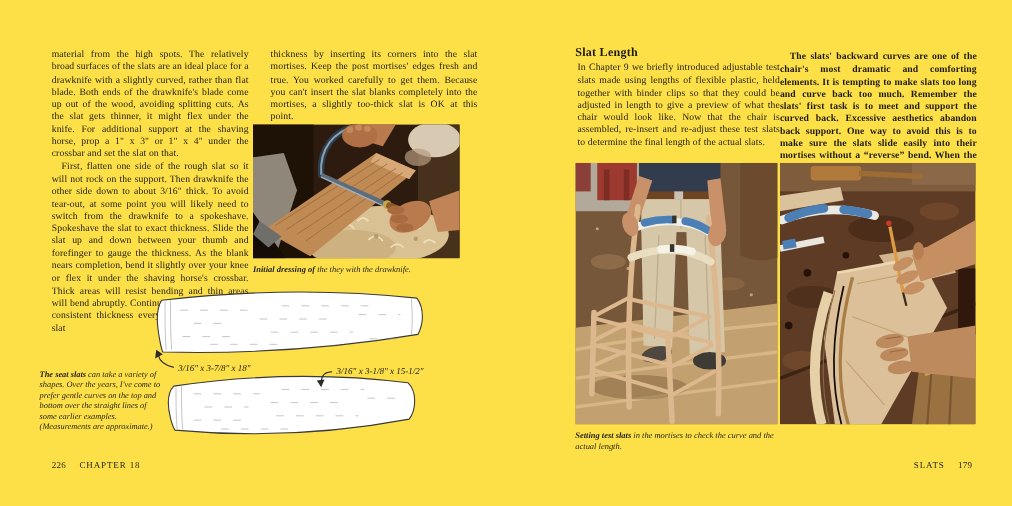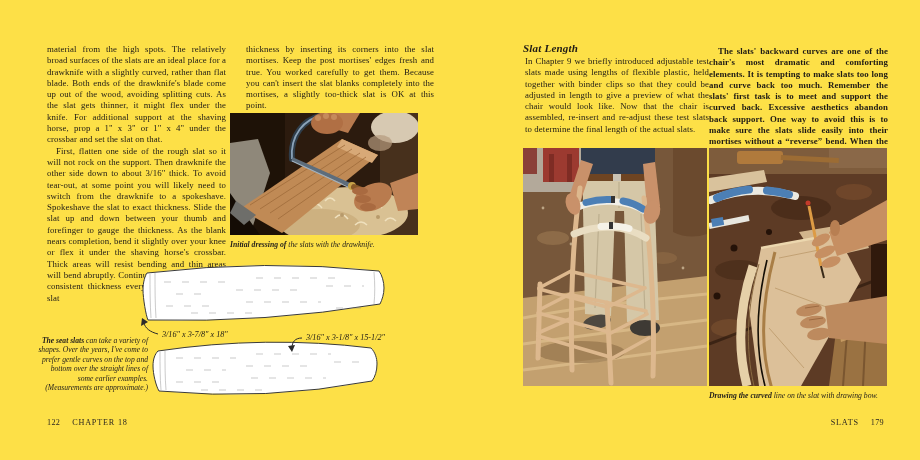--- a/index.html
+++ b/index.html
@@ -12,25 +12,25 @@
     position:absolute;font-size:8.8px;line-height:11.3px;text-align:justify;
     letter-spacing:0.1px;
   }
   .body-text p{margin:0;}
   .body-text p.indent{text-indent:9px;}
   .caption{
     position:absolute;font-size:7.7px;line-height:9.6px;font-style:italic;color:#26221c;
   }
   .cap-lead{font-weight:bold;margin-top:23px;}
   .heading{
-    position:absolute;font-size:11px;font-weight:bold;letter-spacing:0.2px;font-style:italic;
+    position:absolute;font-size:11px;font-weight:bold;letter-spacing:0.2px;
   }
   .margin-cap{
     position:absolute;font-size:7.6px;line-height:9.4px;font-style:italic;
-    text-align:right;color:#26221c;
+    text-align:left;color:#26221c;
   }
   .footer{
     position:absolute;font-size:8.2px;color:#2b2620;letter-spacing:0.8px;
   }
   .footer .pgnum{letter-spacing:0.3px;}
   .footer .sep{display:inline-block;width:12px;}
   .photo{position:absolute;overflow:hidden;}
   .photo svg{display:block;}
   .diagram{position:absolute;}
 </style>
@@ -89,21 +89,21 @@
         <ellipse cx="130" cy="78" rx="8" ry="4" fill="#a96a40"></ellipse>
         <ellipse cx="133" cy="86" rx="8" ry="4" fill="#a96a40"></ellipse>
         <ellipse cx="138" cy="94" rx="8" ry="4" fill="#a96a40"></ellipse>
       </g>
       <polygon points="0,80 30,122 0,122" fill="#140c05"></polygon>
       <polygon points="6,88 26,102 14,112 0,100" fill="#6e6e6a"></polygon>
     </svg>
   </div>
 
   <div class="caption" style="left:230px;top:240px;width:188px;">
-    <span class="cap-lead">Initial dressing of</span><span> the slats with the drawknife.</span>
+    <span class="cap-lead">Initial dressing of</span><span> the they with the drawknife.</span>
   </div>
 
   <div class="diagram" style="left:106px;top:258px;width:320px;height:150px;">
     <svg width="320" height="150" viewBox="0 0 320 150">
       <g fill="#ffffff" stroke="#3a3a3a" stroke-width="1">
         <path d="M37 32 C37 24 39 18 41 15 Q160 1 273 13 C276 17 278 24 278 30 C278 36 276 42 274 46 Q160 65 42 62 C40 58 37 40 37 32 Z"></path>
       </g>
       <g stroke="#8a8a8a" stroke-width="0.6" opacity="0.75" fill="none">
         <path d="M44 16 C44 30 44 46 45 60"></path>
         <path d="M49 15 C49 30 49 46 50 60"></path>
@@ -130,21 +130,21 @@
       </g>
       <text x="200" y="82" font-size="8.2" font-style="italic" fill="#1e1a15">3/16" x 3-1/8" x 15-1/2"</text>
     </svg>
   </div>
 
   <div class="margin-cap" style="left:36px;top:336px;width:112px;">
     <span class="cap-lead">The seat slats</span><span> can take a variety of shapes. Over the years, I've come to prefer gentle curves on the top and bottom over the straight lines of some earlier examples. (Measurements are approximate.)</span>
   </div>
 
   <div class="footer" style="left:47px;top:418px;">
-    <span class="pgnum">122</span><span class="sep"></span><span>CHAPTER 18</span>
+    <span class="pgnum">226</span><span class="sep"></span><span>CHAPTER 18</span>
   </div>
 
   <div class="heading" style="left:523px;top:42px;width:184px;">Slat Length</div>
 
   <div class="body-text" style="left:525px;top:56px;width:184px;">
     <p>In Chapter 9 we briefly introduced adjustable test slats made using lengths of flexible plastic, held together with binder clips so that they could be adjusted in length to give a preview of what the chair would look like. Now that the chair is assembled, re-insert and re-adjust these test slats to determine the final length of the actual slats.</p>
   </div>
 
   <div class="body-text" style="left:709px;top:46px;width:179px;font-weight:bold;">
     <p class="indent">The slats' backward curves are one of the chair's most dramatic and comforting elements. It is tempting to make slats too long and curve back too much. Remember the slats' first task is to meet and support the curved back. Excessive aesthetics abandon back support. One way to avoid this is to make sure the slats slide easily into their mortises without a “reverse” bend. When the actual slats are inserted</p>
@@ -274,22 +274,22 @@
       <g fill="#bd8a5e">
         <polygon points="178,148 116,158 120,190 178,196"></polygon>
         <ellipse cx="100" cy="162" rx="13" ry="6" transform="rotate(-12 100 162)"></ellipse>
         <ellipse cx="104" cy="174" rx="13" ry="6" transform="rotate(-10 104 174)"></ellipse>
         <ellipse cx="110" cy="186" rx="12" ry="6" transform="rotate(-8 110 186)"></ellipse>
         <path d="M96 160 L110 158 M100 172 L114 170" stroke="#9c6a42" stroke-width="1" fill="none"></path>
       </g>
     </svg>
   </div>
 
-
-  <div class="caption" style="left:709px;top:391px;width:178px;">
-    <span class="cap-lead">Drawing the curved</span><span> line on the slat with drawing bow.</span>
-  </div>
+  <div class="caption" style="left:523px;top:391px;width:184px;">
+    <span class="cap-lead">Setting test slats</span><span> in the mortises to check the curve and the actual length.</span>
+  </div>
+
 
   <div class="footer" style="right:36px;top:418px;text-align:right;">
     <span>SLATS</span><span class="sep"></span><span class="pgnum">179</span>
   </div>
 
 </div>
 
 </body></html>

